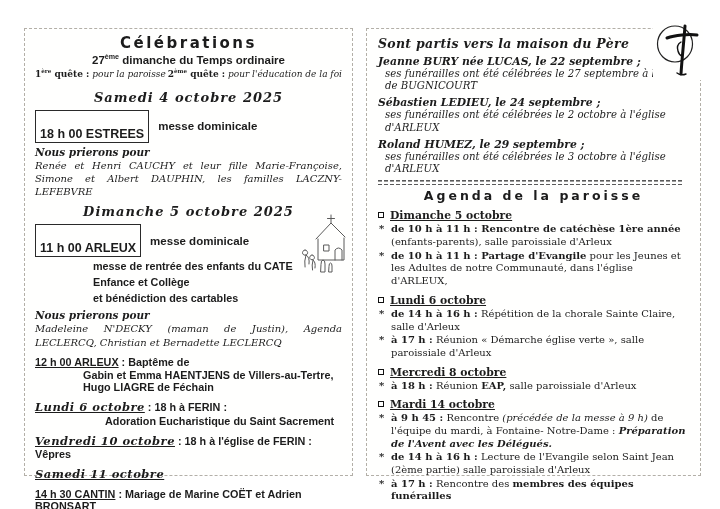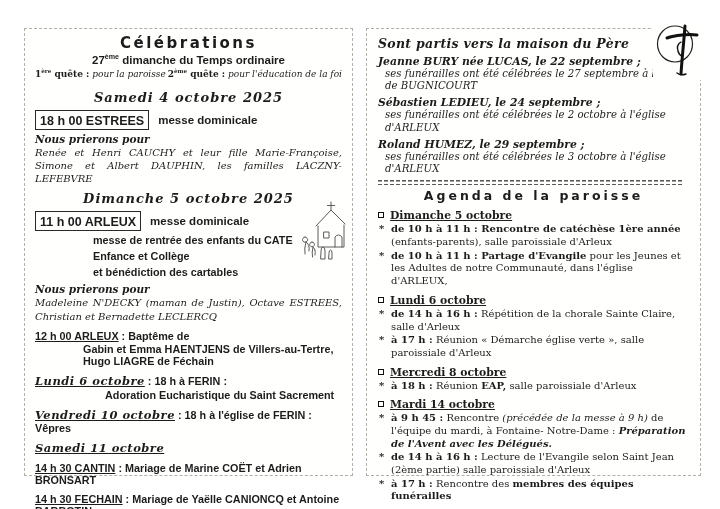--- a/index.html
+++ b/index.html
@@ -12,21 +12,21 @@
   sup{font-size:0.62em;}
 
   
   .c-title{font-family:"DejaVu Sans",sans-serif;font-weight:bold;font-size:15px;letter-spacing:2.5px;text-align:center;margin:0;}
   .c-sub{font-size:11.5px;font-weight:bold;text-align:center;margin-top:1px;}
   .quetes{display:flex;justify-content:space-between;font-size:9px;margin-top:2px;font-family:"DejaVu Serif",serif;}
   .quete-label{font-weight:bold;}
   .quete-val{font-style:italic;}
   .date-hdr{font-family:"DejaVu Serif",serif;font-weight:bold;font-style:italic;font-size:13px;text-align:center;margin-top:11px;letter-spacing:1px;}
   .time-row{margin-top:5px;display:flex;align-items:center;}
-  .time-box{border:1.4px solid #2a2a2a;padding:3px 4px 1px 4px;font-size:12.5px;font-weight:bold;white-space:nowrap;}
+  .time-box{border:1.4px solid #2a2a2a;padding:16px 4px 1px 4px;font-size:12.5px;font-weight:bold;white-space:nowrap;}
   .time-desc{font-size:11.5px;font-weight:bold;margin-left:9px;}
   .prierons{font-family:"DejaVu Serif",serif;font-weight:bold;font-style:italic;font-size:10.5px;margin-top:3px;}
   .names{font-family:"DejaVu Serif",serif;font-style:italic;font-size:10px;line-height:1.32;text-align:justify;margin-top:1px;}
   .arleux-block{position:relative;}
   .arleux-sub{font-size:10.8px;font-weight:bold;margin-left:58px;margin-top:2px;line-height:1.45;width:225px;}
   .church-art{position:absolute;right:-6px;top:-12px;}
   .evt{font-size:10.8px;font-weight:bold;margin-top:7px;}
   .evt .script-date{font-family:"DejaVu Serif",serif;font-style:italic;font-size:11.5px;letter-spacing:0.5px;text-decoration:underline;}
   .indent1{margin-left:48px;margin-top:1px;}
   .indent2{margin-left:70px;margin-top:1px;}
@@ -92,21 +92,21 @@
       <path d="M33 48 V38 q3.5 -4 7 0 V48"></path>
       <path d="M22 33 h5 v6 h-5 z"></path>
       <path d="M3 38 a2.6 2.6 0 1 0 0.1 0 M4 43 q-2 6 -1 12 M4 43 q4 2 3 9"></path>
       <path d="M10 43 a2.4 2.4 0 1 0 0.1 0 M11 48 q-1.5 5 -0.5 10 M11 48 q3 2 2 8"></path>
       <path d="M19 52 q0 -4 2 -4 q2 0 2 4 v8 h-4 z"></path>
       <path d="M27 54 q0 -3 1.5 -3 q1.5 0 1.5 3 v6 h-3 z"></path>
     </svg>
   </div>
 
   <div class="prierons">Nous prierons pour</div>
-  <div class="names">Madeleine N'DECKY (maman de Justin), Octave ESTREES, Christian et Bernadette LECLERCQ</div>
+  <div class="names">Madeleine N'DECKY (maman de Justin), Agenda LECLERCQ, Christian et Bernadette LECLERCQ</div>
 
   <div class="evt">
     <span class="u">12 h 00 ARLEUX</span><span> : Baptême de</span>
     <div class="indent1">Gabin et Emma HAENTJENS de Villers-au-Tertre, Hugo LIAGRE de Féchain</div>
   </div>
 
   <div class="evt">
     <span class="script-date">Lundi 6 octobre</span><span> : 18 h à FERIN :</span>
     <div class="indent2">Adoration Eucharistique du Saint Sacrement</div>
   </div>

